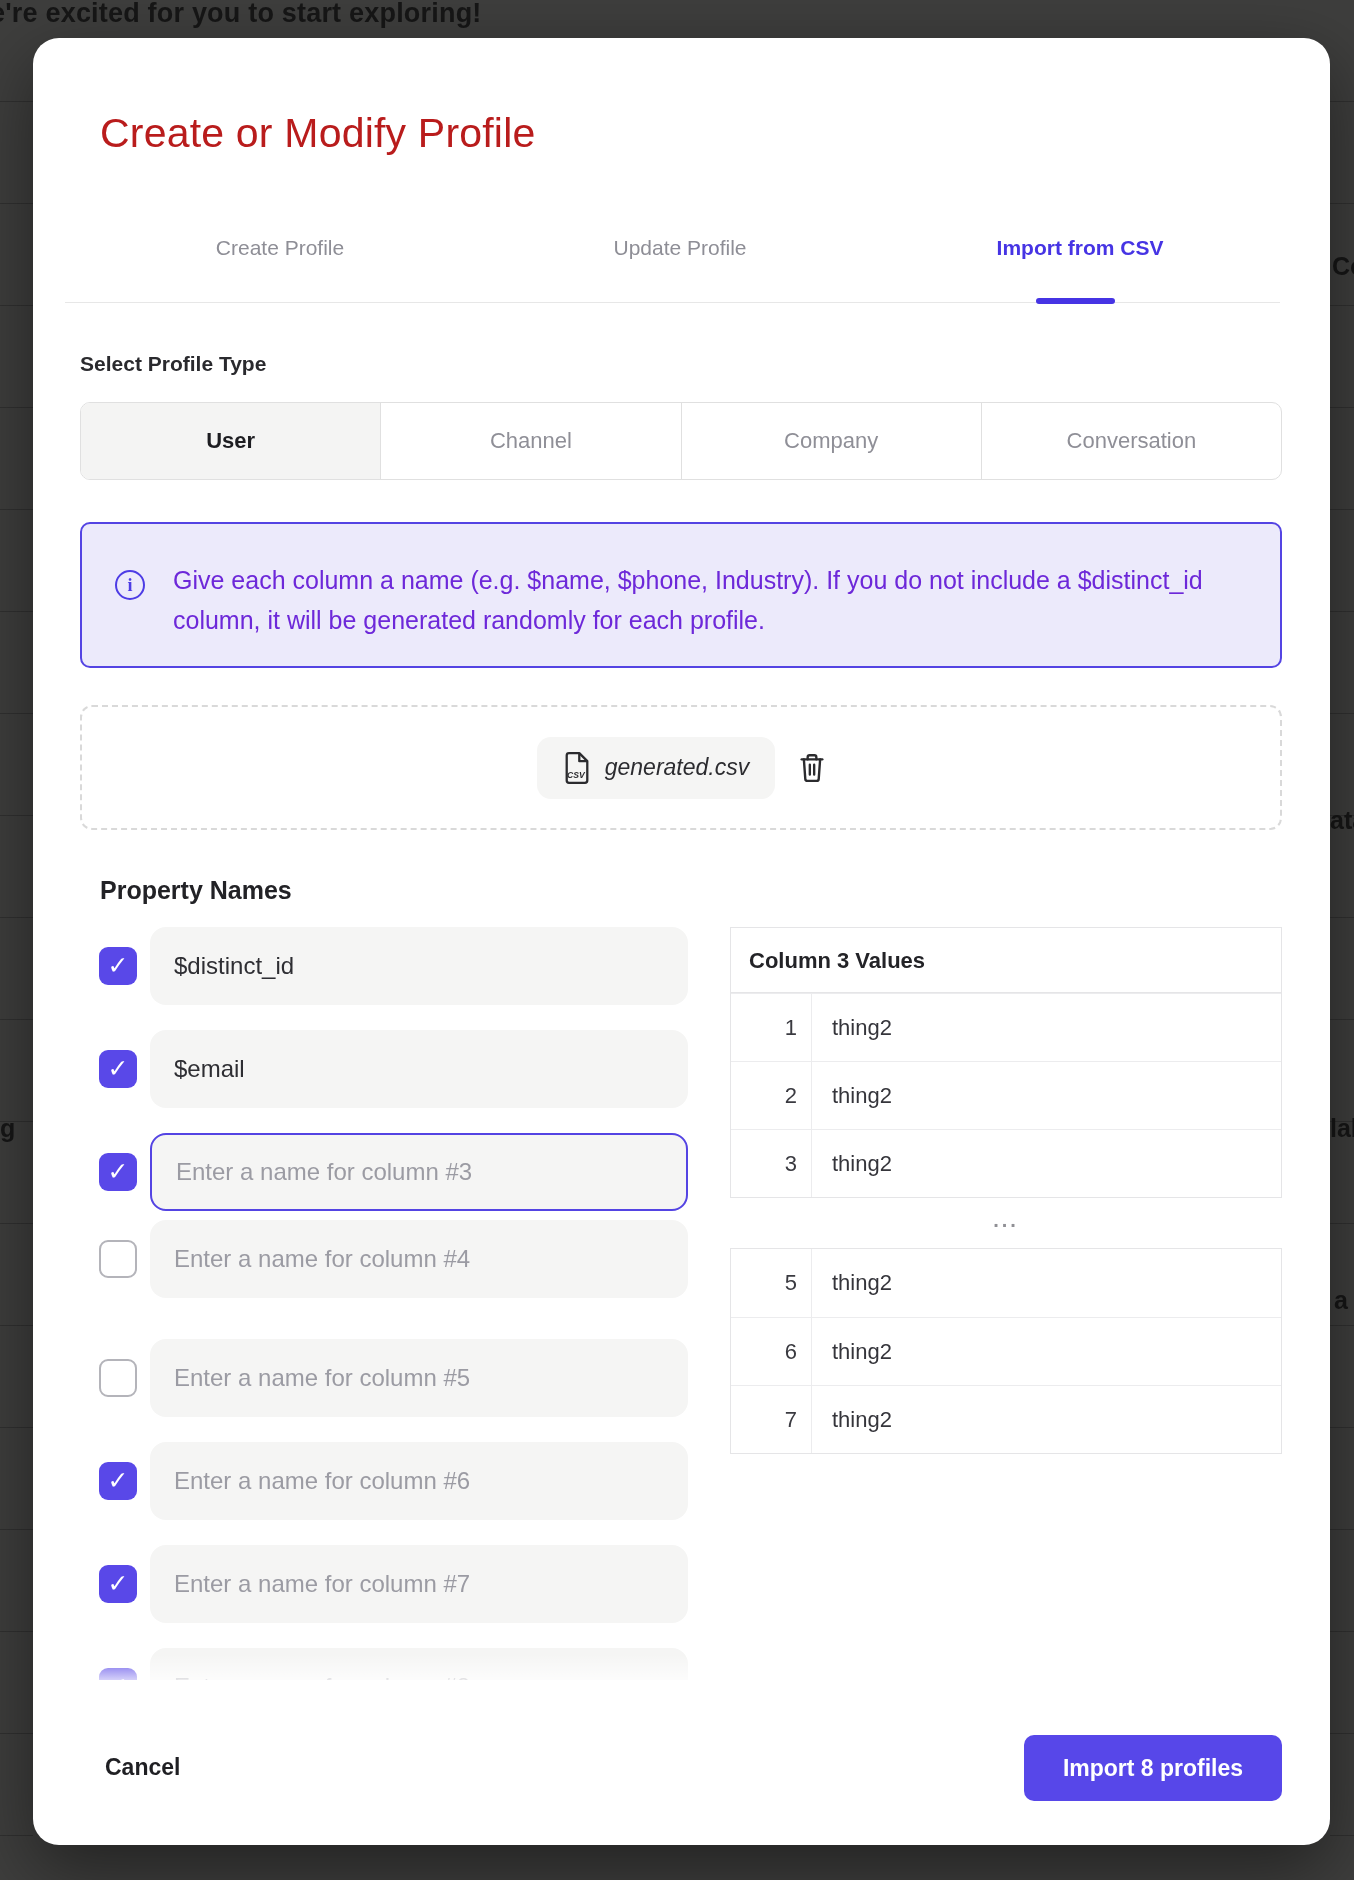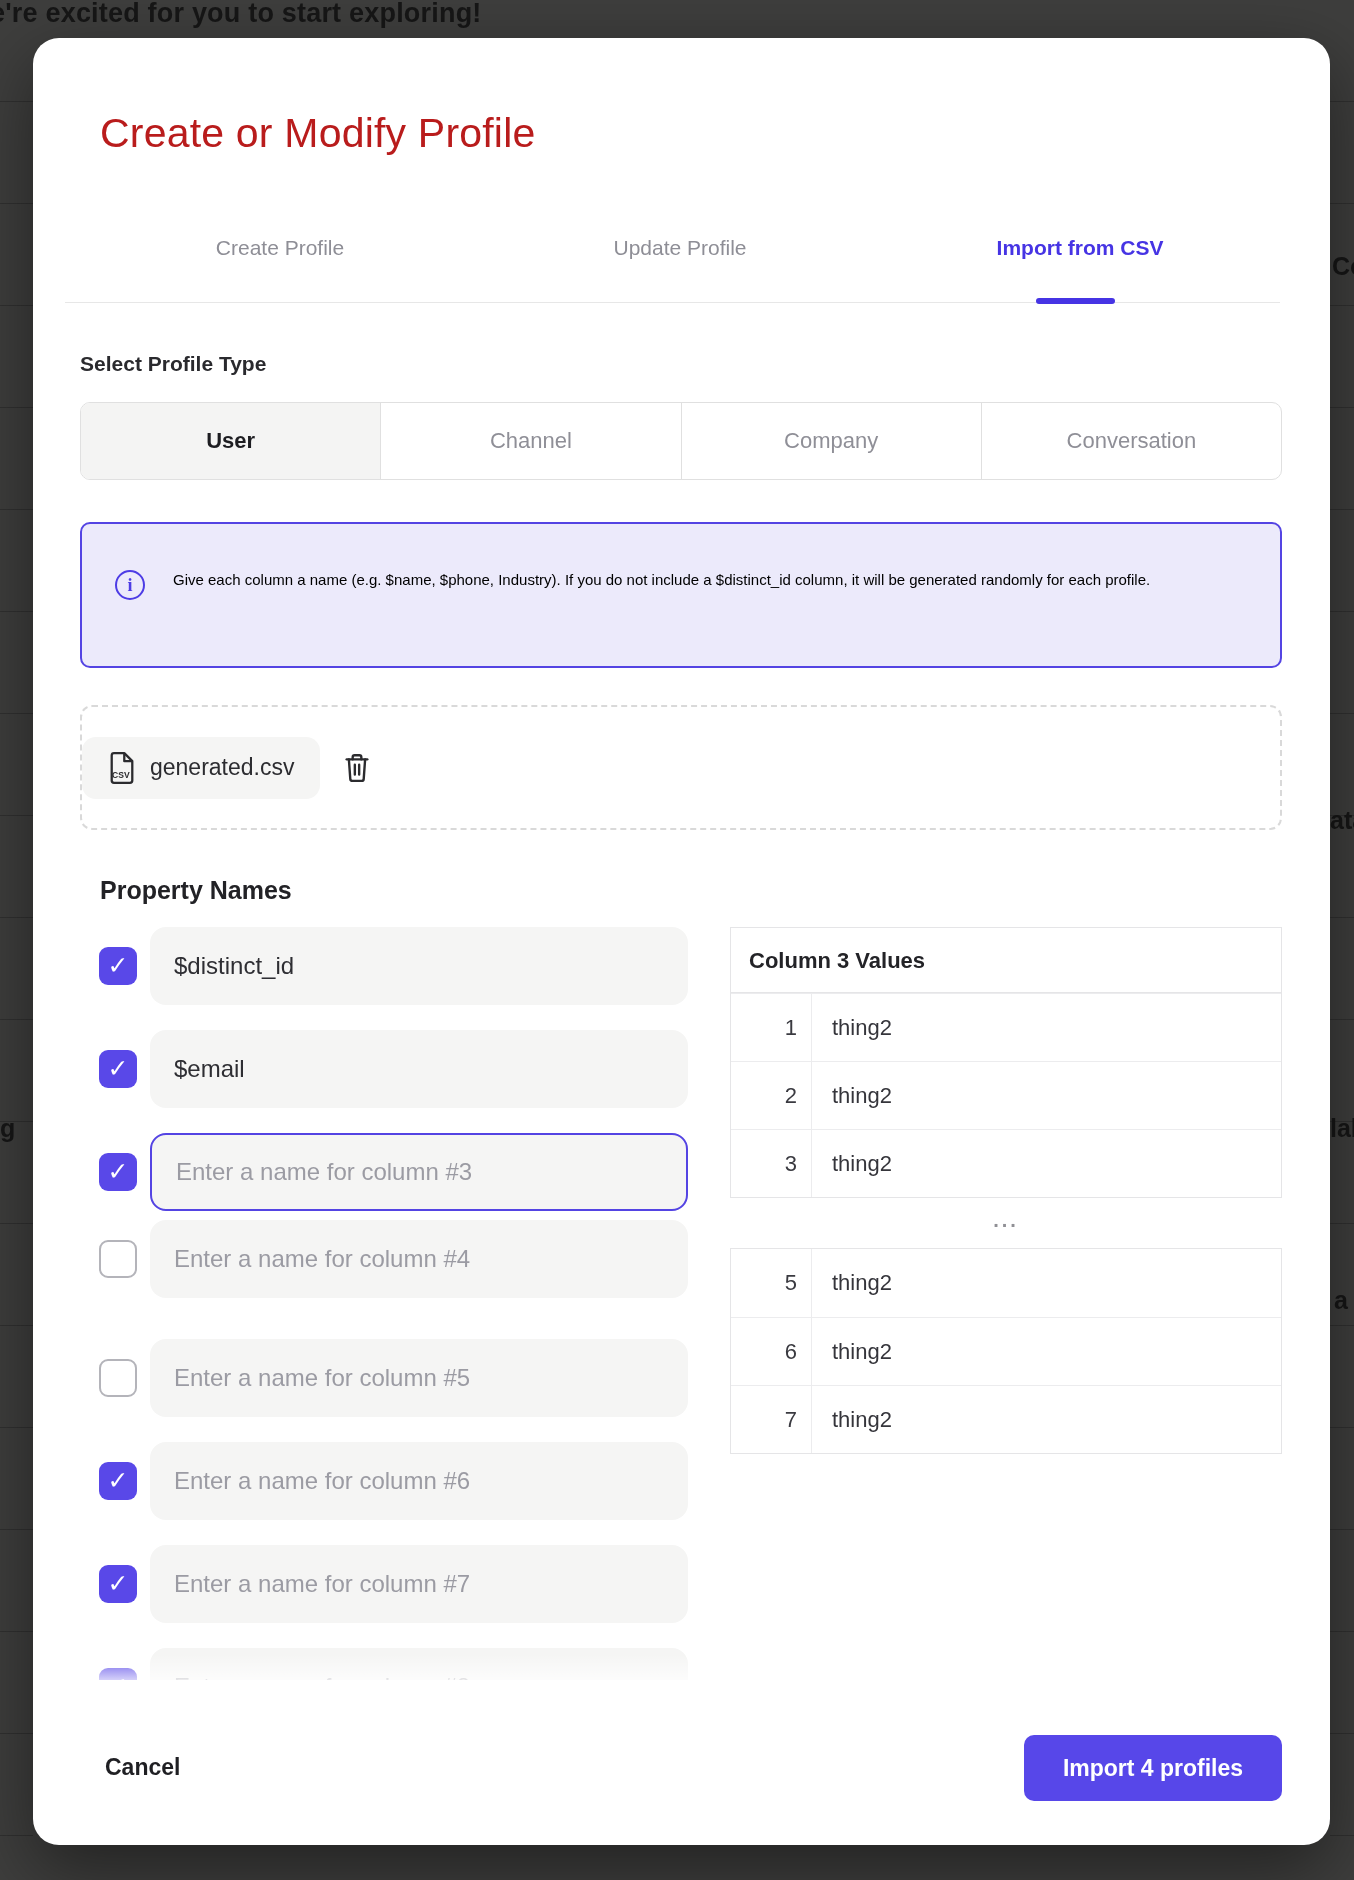--- a/index.html
+++ b/index.html
@@ -35,24 +35,24 @@
   .seg-opt { flex:1; display:flex; align-items:center; justify-content:center;
     font-size:22px; color:#8f8f97; font-weight:500; border-right:1px solid #e0e0e0; cursor:pointer; }
   .seg-opt:last-child { border-right:none; }
   .seg-opt.selected { background:#f4f4f3; color:#1d1d21; font-weight:700; }
 
   .infobox { left:47px; top:484px; width:1202px; height:146px; background:#eceafb;
     border:2px solid #5444e3; border-radius:10px; }
   .info-icon { left:33px; top:46px; width:30px; height:30px; border:2.5px solid #4d3ce5;
     border-radius:50%; color:#4d3ce5; font-size:18px; font-weight:700; text-align:center;
     line-height:26px; font-family:"Liberation Serif","DejaVu Serif",serif; }
-  .info-text { left:91px; top:36px; width:1030px; font-size:15px; line-height:40px; color:#000000; }
+  .info-text { left:91px; top:36px; width:1030px; font-size:25px; line-height:40px; color:#6d28d9; }
 
   .dropzone { left:47px; top:667px; width:1202px; height:125px; border:2px dashed #d9d9d9;
-    border-radius:12px; display:flex; align-items:center; gap:24px; }
+    border-radius:12px; display:flex; align-items:center; justify-content:center; gap:24px;font-style:italic; }
   .filechip { display:flex; align-items:center; gap:14px; background:#f5f5f4;
     border-radius:14px; height:62px; padding:0 26px; }
   .filename { font-size:23px; color:#2c2c30; }
   .trash-btn { background:none; border:none; cursor:pointer; display:flex; align-items:center; }
 
   .prop-heading { left:67px; top:838px; font-size:25px; font-weight:600; color:#222226; }
 
   .list-clip { left:47px; top:880px; width:660px; height:762px; overflow:hidden; }
   .prop-row { position:absolute; left:0; width:660px; height:78px; }
   .checkbox { position:absolute; left:19px; top:20px; width:38px; height:38px; border-radius:9px;
@@ -209,15 +209,15 @@
         <div class="pval">thing2</div>
       </div>
       <div class="prow">
         <div class="pnum">7</div>
         <div class="pval">thing2</div>
       </div>
     </div>
   </div>
 
   <button class="abs cancel-btn">Cancel</button>
-  <button class="abs import-btn">Import 4 profiles</button>
+  <button class="abs import-btn">Import 8 profiles</button>
 
 </div>
 
 </body></html>

